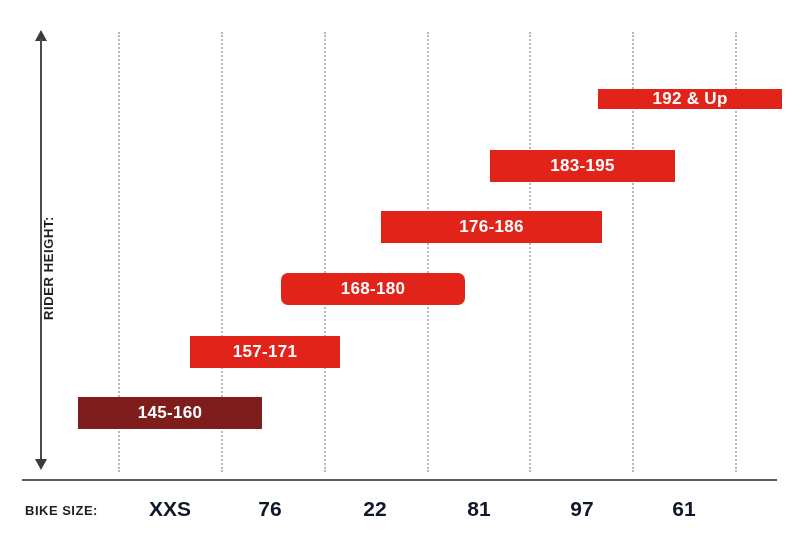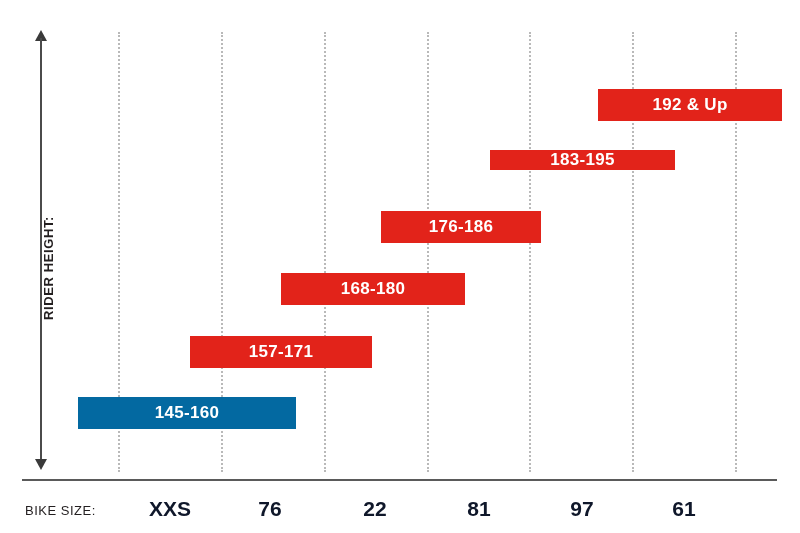--- a/index.html
+++ b/index.html
@@ -117,21 +117,21 @@
     letter-spacing: 0.3px;
     white-space: nowrap;
   }
 
   
   .x-axis-title {
     position: absolute;
     left: 25px;
     top: 503px;
     font-size: 13px;
-    font-weight: normal;
+    font-weight: bold;
     letter-spacing: 0.5px;
     color: #231f20;
     white-space: nowrap;
     text-align: center;
   }
   .x-tick-label {
     position: absolute;
     top: 497px;
     width: 80px;
     text-align: center;
@@ -158,36 +158,36 @@
     <div id="gridlines">
         <div class="gridline" style="left: 118px;"></div>
         <div class="gridline" style="left: 221px;"></div>
         <div class="gridline" style="left: 324px;"></div>
         <div class="gridline" style="left: 427px;"></div>
         <div class="gridline" style="left: 529px;"></div>
         <div class="gridline" style="left: 632px;"></div>
         <div class="gridline" style="left: 735px;"></div>
       </div>
     <div id="bars">
-        <div class="bar" style="left: 78px; top: 397px; width: 218px; height: 32px; background: #0369a1;">
+        <div class="bar" style="left: 78px; top: 397px; width: 184px; height: 32px; background: #7f1d1d;">
           <span class="bar-label">145-160</span>
         </div>
-        <div class="bar" style="left: 190px; top: 336px; width: 182px; height: 32px; background: rgb(226, 35, 26);">
+        <div class="bar" style="left: 190px; top: 336px; width: 150px; height: 32px; background: rgb(226, 35, 26);">
           <span class="bar-label">157-171</span>
         </div>
-        <div class="bar" style="left: 281px; top: 273px; width: 184px; height: 32px; background: rgb(226, 35, 26);">
+        <div class="bar" style="left: 281px; top: 273px; width: 184px; height: 32px; background: rgb(226, 35, 26); border-radius: 7px;">
           <span class="bar-label">168-180</span>
         </div>
-        <div class="bar" style="left: 381px; top: 211px; width: 160px; height: 32px; background: rgb(226, 35, 26);">
+        <div class="bar" style="left: 381px; top: 211px; width: 221px; height: 32px; background: rgb(226, 35, 26);">
           <span class="bar-label">176-186</span>
         </div>
-        <div class="bar" style="left: 490px; top: 150px; width: 185px; height: 20px; background: rgb(226, 35, 26);">
+        <div class="bar" style="left: 490px; top: 150px; width: 185px; height: 32px; background: rgb(226, 35, 26);">
           <span class="bar-label">183-195</span>
         </div>
-        <div class="bar" style="left: 598px; top: 89px; width: 184px; height: 32px; background: rgb(226, 35, 26);">
+        <div class="bar" style="left: 598px; top: 89px; width: 184px; height: 20px; background: rgb(226, 35, 26);">
           <span class="bar-label">192 &amp; Up</span>
         </div>
       </div>
   </div>
 
   <div class="h-axis"></div>
 
   <div class="x-axis-title">BIKE SIZE:</div>
 
   <div id="x-ticks">

